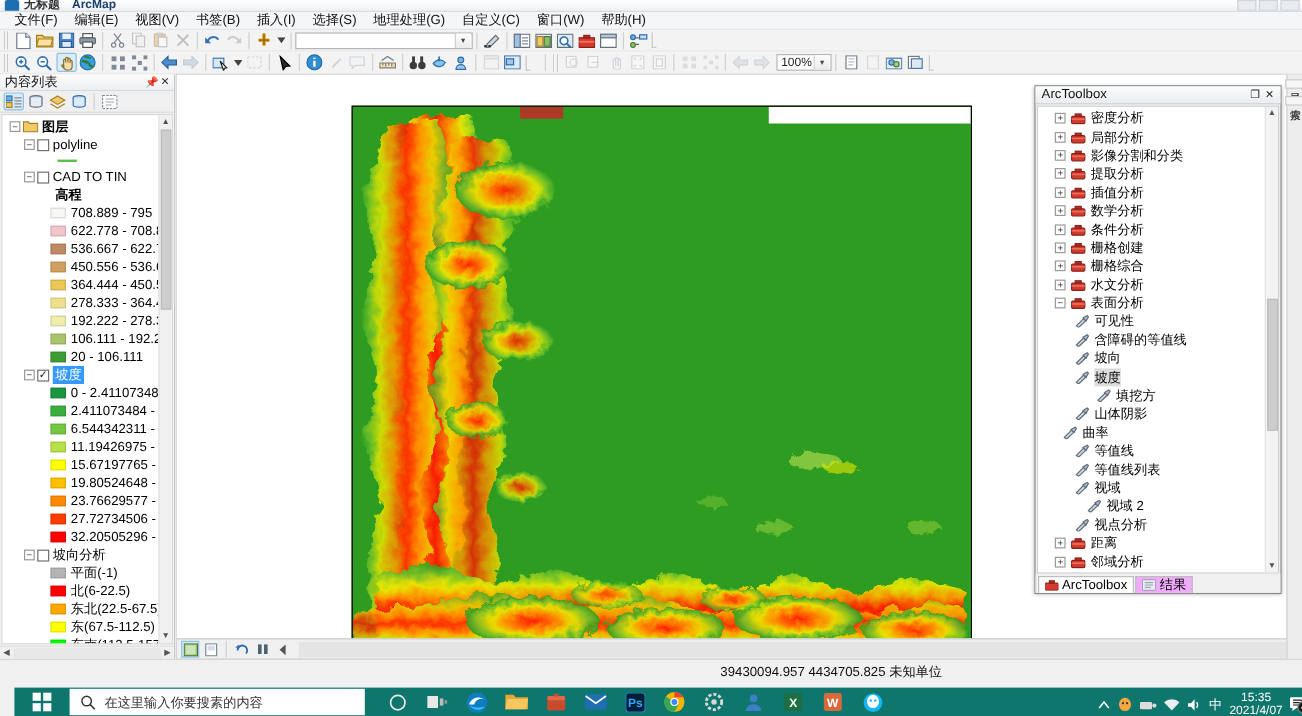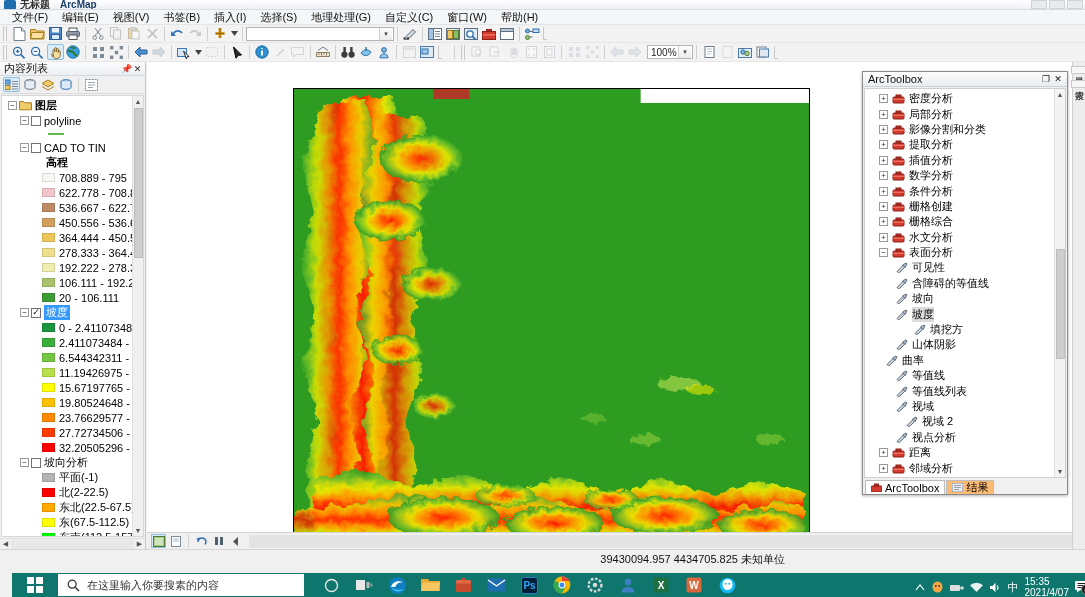--- a/index.html
+++ b/index.html
@@ -161,21 +161,21 @@
   .atrow{ display:flex;align-items:center;height:15.4px;white-space:nowrap;font-size:11px;padding-left:6px;}
   .atrow .ex{ width:9px;height:9px;border:1px solid #9a9a9a;background:#fff;margin-right:4px;flex:none;
               display:flex;align-items:center;justify-content:center;font-size:8px;line-height:7px;color:#333;}
   .atrow .txt{ color:#000; }
   .atrow .txt.sel{ background:#dcdcdc; }
   .at-vscroll{ position:absolute;right:0;top:0;width:11px;bottom:0;background:#f3f3f3;border-left:1px solid #e2e2e2;}
   .at-vscroll .up,.at-vscroll .dn{height:11px;display:flex;align-items:center;justify-content:center;font-size:7px;color:#555;}
   .at-vscroll .thumb{position:absolute;left:1px;width:9px;top:160px;height:110px;background:#cdcdcd;border:1px solid #bdbdbd;}
   .atbox-tabs{ height:15px;display:flex;align-items:flex-end;padding-left:2px;gap:1px;background:#f0f0f0;}
   .attab{ height:14px;display:flex;align-items:center;gap:3px;padding:0 5px;font-size:11px;
-          background:#fdba74;border:1px solid #bdbdbd;border-bottom:none;}
+          background:#f0abfc;border:1px solid #bdbdbd;border-bottom:none;}
   .attab.on{ background:#fff; }
 
   
   .dock{
     position:absolute; right:0; top:62px; width:13px; height:487px;
     background:#ededed; border-left:1px solid #cfcfcf;
     display:flex; flex-direction:column; align-items:center; padding-top:4px; gap:6px;
   }
   .dock .dtab{
     writing-mode:vertical-rl; font-size:9px; color:#333;
@@ -197,21 +197,21 @@
   }
   .tb-start{ width:46px;height:28px;display:flex;align-items:center;justify-content:center;}
   .tb-search{
     width:246px;height:22px;background:#fff;display:flex;align-items:center;gap:7px;padding-left:9px;
   }
   .tb-search .ph{ font-size:11px;color:#333;white-space:nowrap;}
   .tb-icons{ display:flex;align-items:flex-end;gap:3px;margin-left:12px;}
   .tib{ width:30px;height:28px;display:flex;align-items:center;justify-content:center;}
   .tray{ position:absolute;right:0;top:0;height:28px;display:flex;align-items:center;gap:6px;padding-right:6px;}
   .tray .ti{ display:flex;align-items:center;justify-content:center;color:#fff;font-size:10px;}
-  .clock{ color:#fff;font-size:10px;line-height:11px;text-align:left;}
+  .clock{ color:#fff;font-size:10px;line-height:11px;text-align:center;}
 </style>
 </head>
 <body>
 
 <div class="app">
 
   <div class="titlebar">
     <div class="tb-icon"></div>
     <div class="tb-text">无标题</div>
     <div class="tb-text sub">ArcMap</div>
@@ -780,21 +780,21 @@
           <div class="exp">−</div>
           <div class="chk"></div>
           <div class="lbl">坡向分析</div>
         </div>
         <div class="tocrow" style="padding-left:40px">
           <div class="swatch" style="background:#b4b4b4"></div>
           <div class="lbl">平面(-1)</div>
         </div>
         <div class="tocrow" style="padding-left:40px">
           <div class="swatch" style="background:#ff0000"></div>
-          <div class="lbl">北(2-22.5)</div>
+          <div class="lbl">北(6-22.5)</div>
         </div>
         <div class="tocrow" style="padding-left:40px">
           <div class="swatch" style="background:#ffa800"></div>
           <div class="lbl">东北(22.5-67.5)</div>
         </div>
         <div class="tocrow" style="padding-left:40px">
           <div class="swatch" style="background:#ffff00"></div>
           <div class="lbl">东(67.5-112.5)</div>
         </div>
         <div class="tocrow" style="padding-left:40px">

